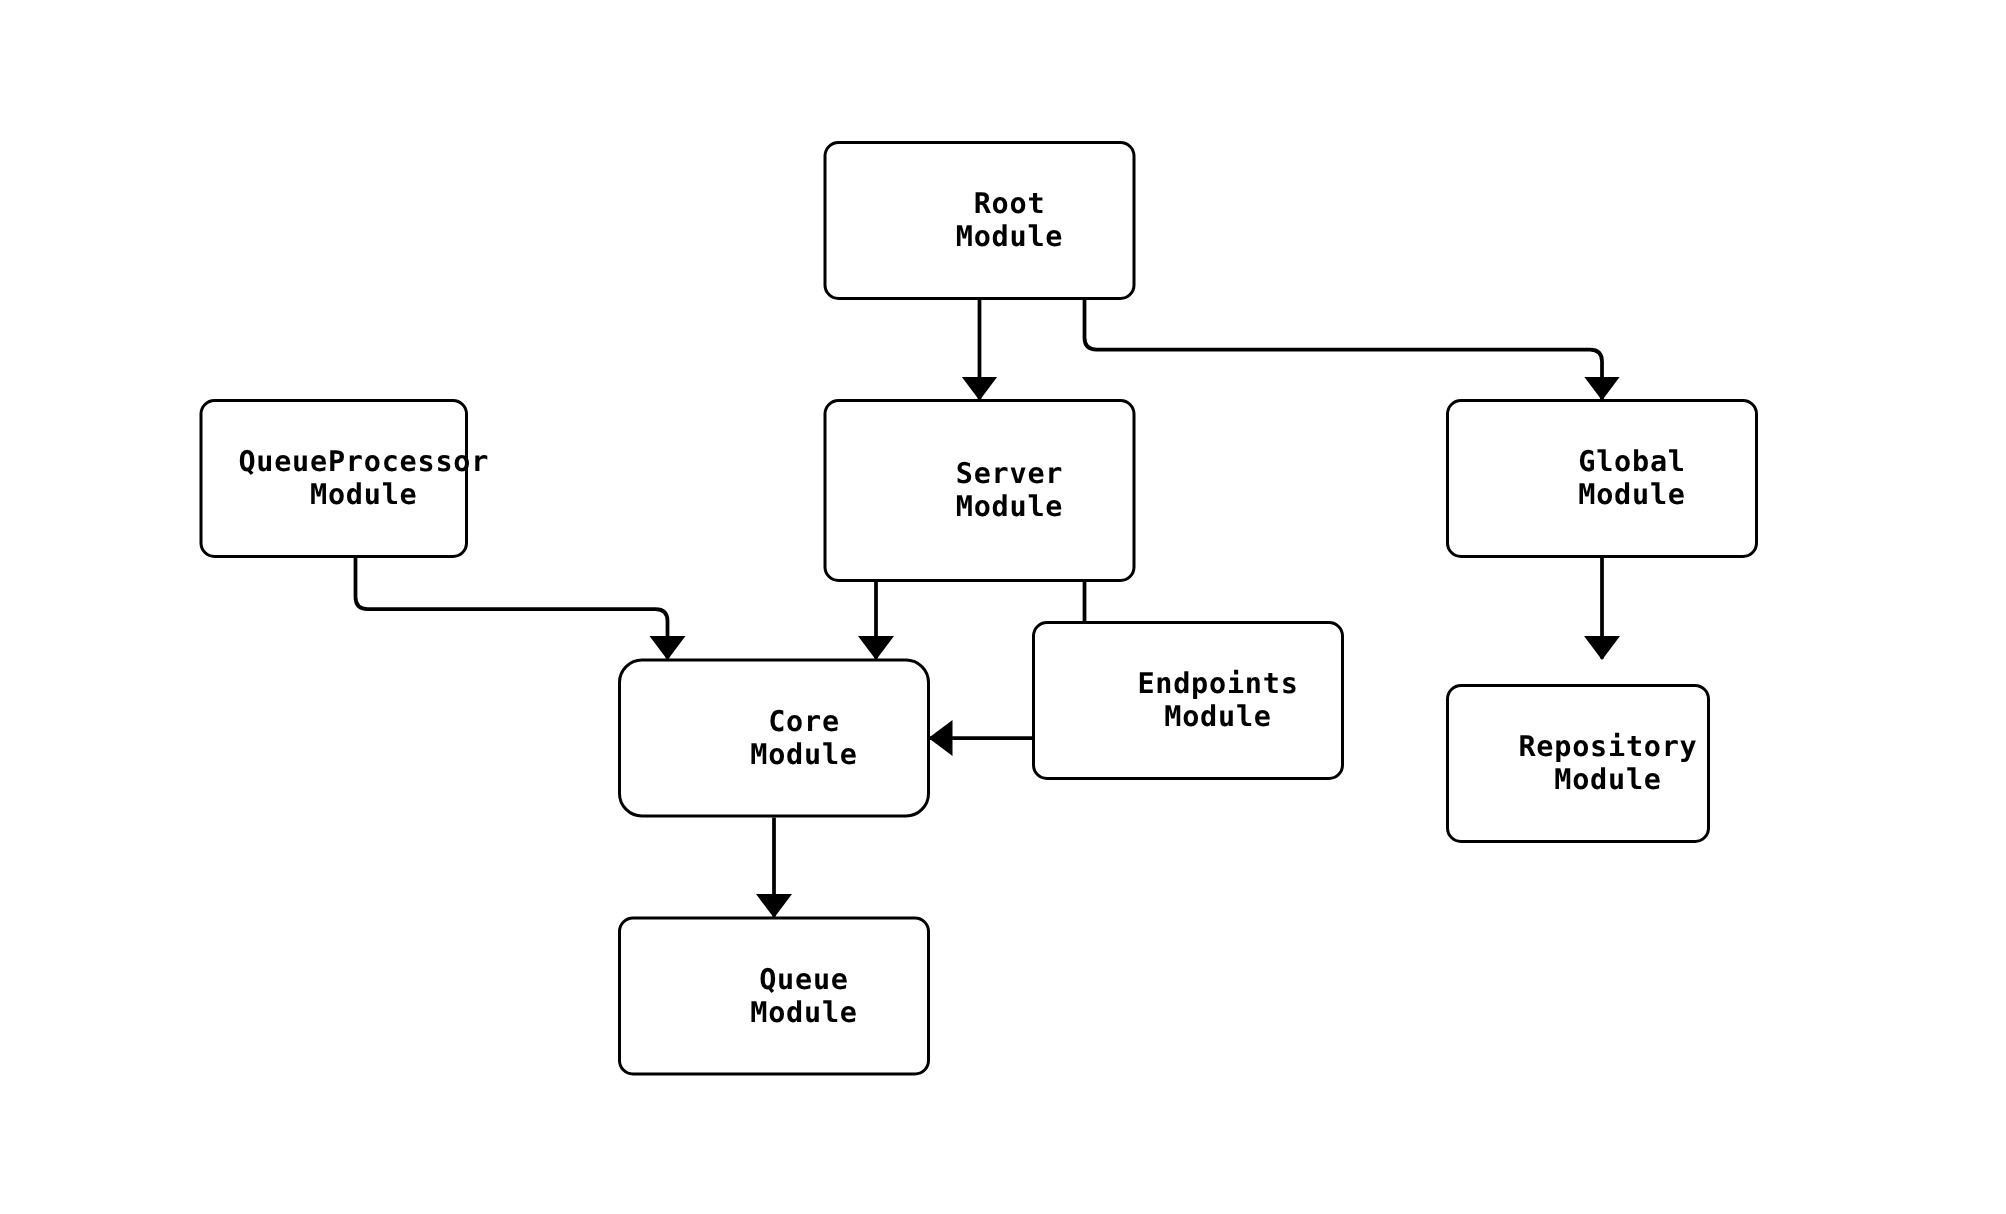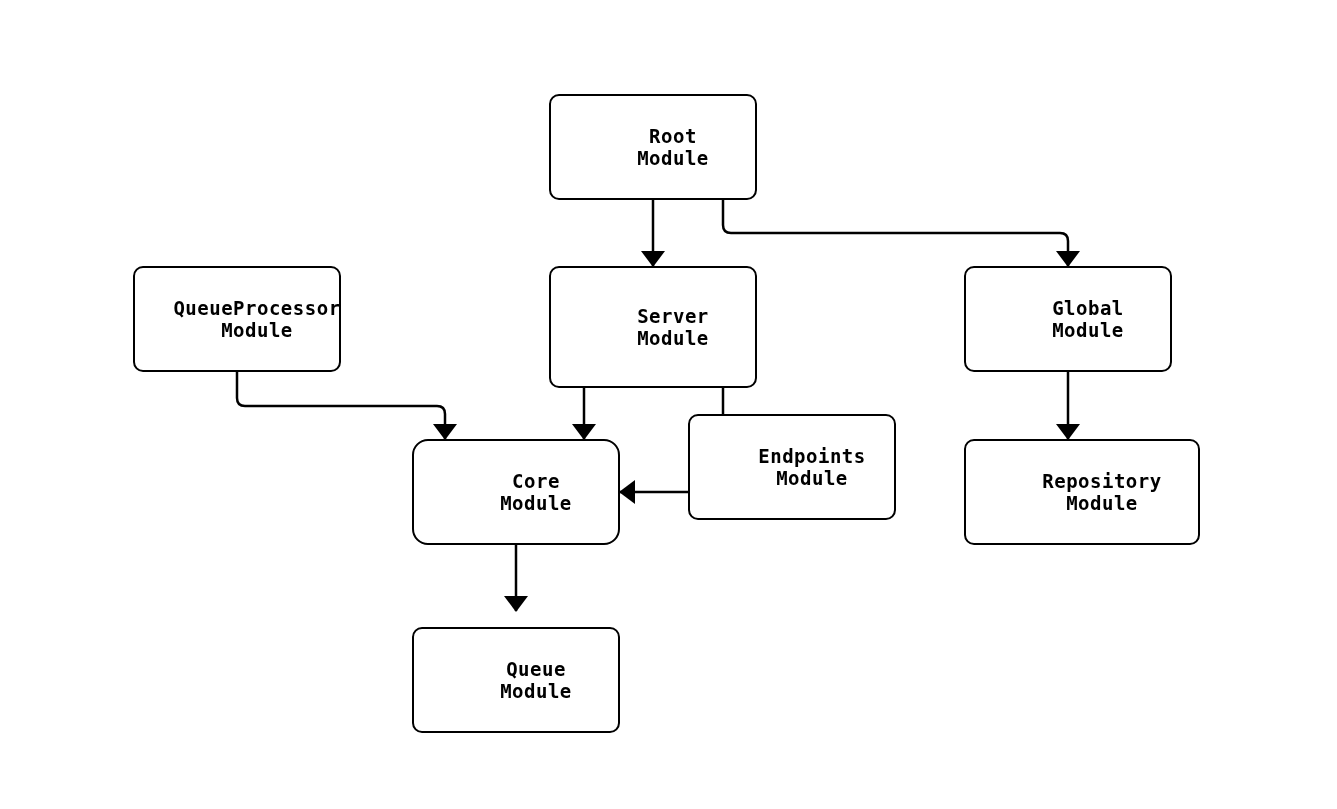--- a/index.html
+++ b/index.html
@@ -64,42 +64,42 @@
         <path d="M 688 492 L 620 492" fill="none" stroke="#000000" stroke-width="2.5" marker-end="url(#arrowhead)"></path>
         <path d="M 1068 372 L 1068 439" fill="none" stroke="#000000" stroke-width="2.5" marker-end="url(#arrowhead)"></path>
         <path d="M 516 545 L 516 611" fill="none" stroke="#000000" stroke-width="2.5" marker-end="url(#arrowhead)"></path>
       </g>
   </svg>
   <div id="nodes-layer">
       <div class="node" style="left: 549px; top: 94px; width: 208px; height: 106px;">
         <span class="node-label-line">Root</span>
         <span class="node-label-line">Module</span>
       </div>
-      <div class="node" style="left: 133px; top: 266px; width: 208px; height: 106px;">
+      <div class="node" style="left: 133px; top: 266px; width: 179px; height: 106px;">
         <span class="node-label-line">QueueProcessor</span>
         <span class="node-label-line">Module</span>
       </div>
       <div class="node" style="left: 549px; top: 266px; width: 208px; height: 122px;">
         <span class="node-label-line">Server</span>
         <span class="node-label-line">Module</span>
       </div>
       <div class="node" style="left: 964px; top: 266px; width: 208px; height: 106px;">
         <span class="node-label-line">Global</span>
         <span class="node-label-line">Module</span>
       </div>
       <div class="node" style="left: 412px; top: 439px; width: 208px; height: 106px; border-radius: 16px;">
         <span class="node-label-line">Core</span>
         <span class="node-label-line">Module</span>
       </div>
       <div class="node" style="left: 688px; top: 414px; width: 208px; height: 106px;">
         <span class="node-label-line">Endpoints</span>
         <span class="node-label-line">Module</span>
       </div>
-      <div class="node" style="left: 964px; top: 439px; width: 236px; height: 106px;">
+      <div class="node" style="left: 964px; top: 456px; width: 176px; height: 106px;">
         <span class="node-label-line">Repository</span>
         <span class="node-label-line">Module</span>
       </div>
-      <div class="node" style="left: 412px; top: 611px; width: 208px; height: 106px; margin-top: 16px;">
+      <div class="node" style="left: 412px; top: 611px; width: 208px; height: 106px;">
         <span class="node-label-line">Queue</span>
         <span class="node-label-line">Module</span>
       </div>
     </div>
 </div>
 
 </body></html>

